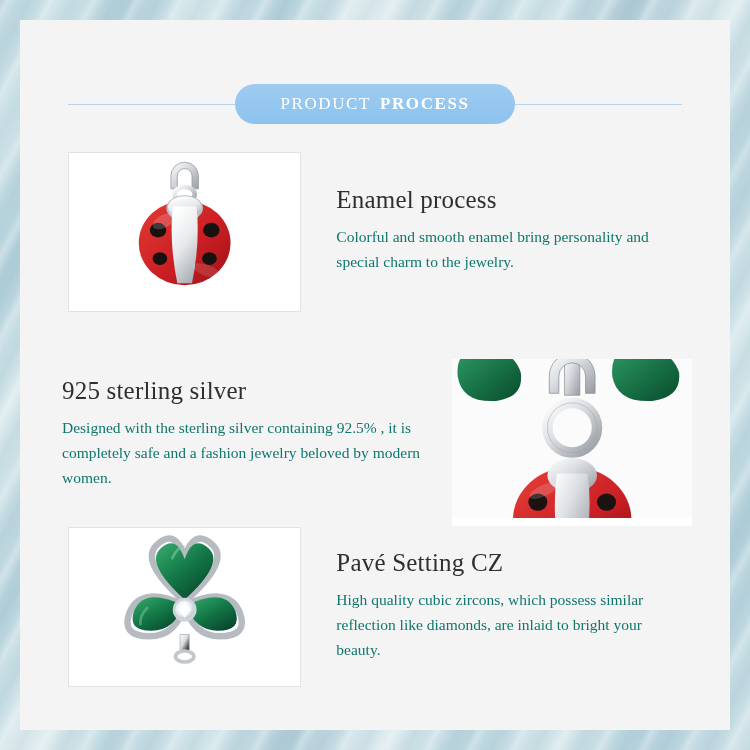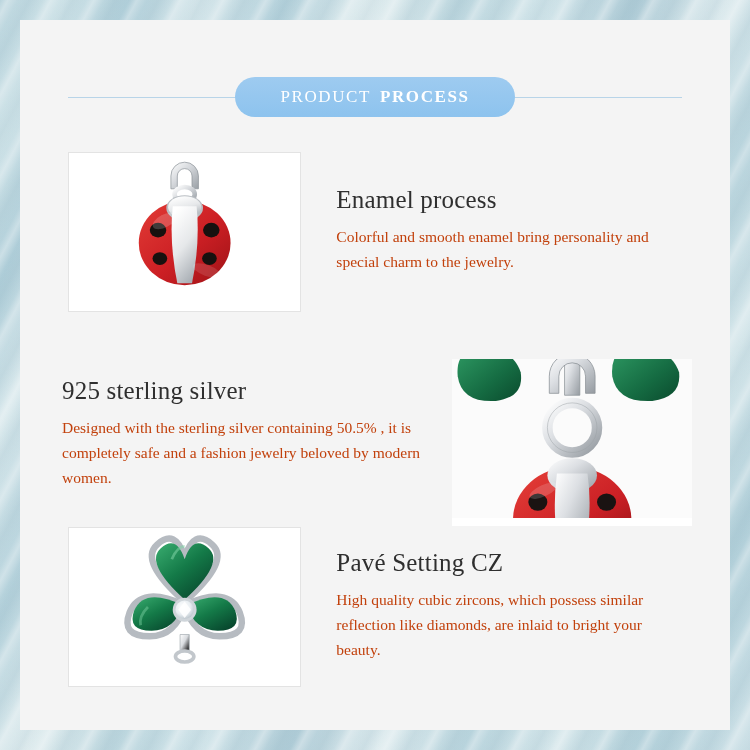--- a/index.html
+++ b/index.html
@@ -44,21 +44,21 @@
     width: 710px;
     height: 710px;
     background: #f4f4f4;
     box-sizing: border-box;
   }
 
   
   .header {
     position: absolute;
     left: 0;
-    top: 45px;
+    top: 52px;
     width: 710px;
     height: 60px;
   }
   .header .rule {
     position: absolute;
     top: 32px;
     height: 1px;
     background: #b8d4e8;
   }
   .header .rule.left { left: 48px; width: 190px; }
@@ -100,21 +100,21 @@
   .txt-title {
     font-size: 25px;
     color: #2f2f2f;
     margin: 0 0 10px 0;
     font-weight: normal;
     letter-spacing: 0.2px;
   }
   .txt-body {
     font-size: 15.5px;
     line-height: 25px;
-    color: #c2410c;
+    color: #0f766e;
     margin: 0;
   }
 
   
   #row1 { left: 48px; top: 132px; width: 620px; }
   #row1 .thumb { width: 252px; height: 160px; }
   #row1 .copy { margin-left: 35px; padding-top: 34px; width: 380px; }
 
   
   #row2 { left: 42px; top: 339px; width: 630px; }
@@ -185,21 +185,21 @@
       </div>
       <div class="copy">
         <h3 class="txt-title">Enamel process</h3>
         <p class="txt-body">Colorful and smooth enamel bring personality and special charm to the jewelry.</p>
       </div>
     </div>
 
     <div class="row" id="row2">
       <div class="copy">
         <h3 class="txt-title">925 sterling silver</h3>
-        <p class="txt-body">Designed with the sterling silver containing 50.5% , it is completely safe and a fashion jewelry beloved by modern women.</p>
+        <p class="txt-body">Designed with the sterling silver containing 92.5% , it is completely safe and a fashion jewelry beloved by modern women.</p>
       </div>
       <div class="thumb noborder">
         <svg class="artwork" viewBox="0 0 252 167" preserveAspectRatio="xMidYMid slice">
           <defs>
             <linearGradient id="sil2" x1="0" y1="0" x2="1" y2="1">
               <stop offset="0%" stop-color="#ffffff"></stop>
               <stop offset="40%" stop-color="#dcdfe3"></stop>
               <stop offset="100%" stop-color="#959ba1"></stop>
             </linearGradient>
             <linearGradient id="greeng" x1="0" y1="0" x2="1" y2="1">

